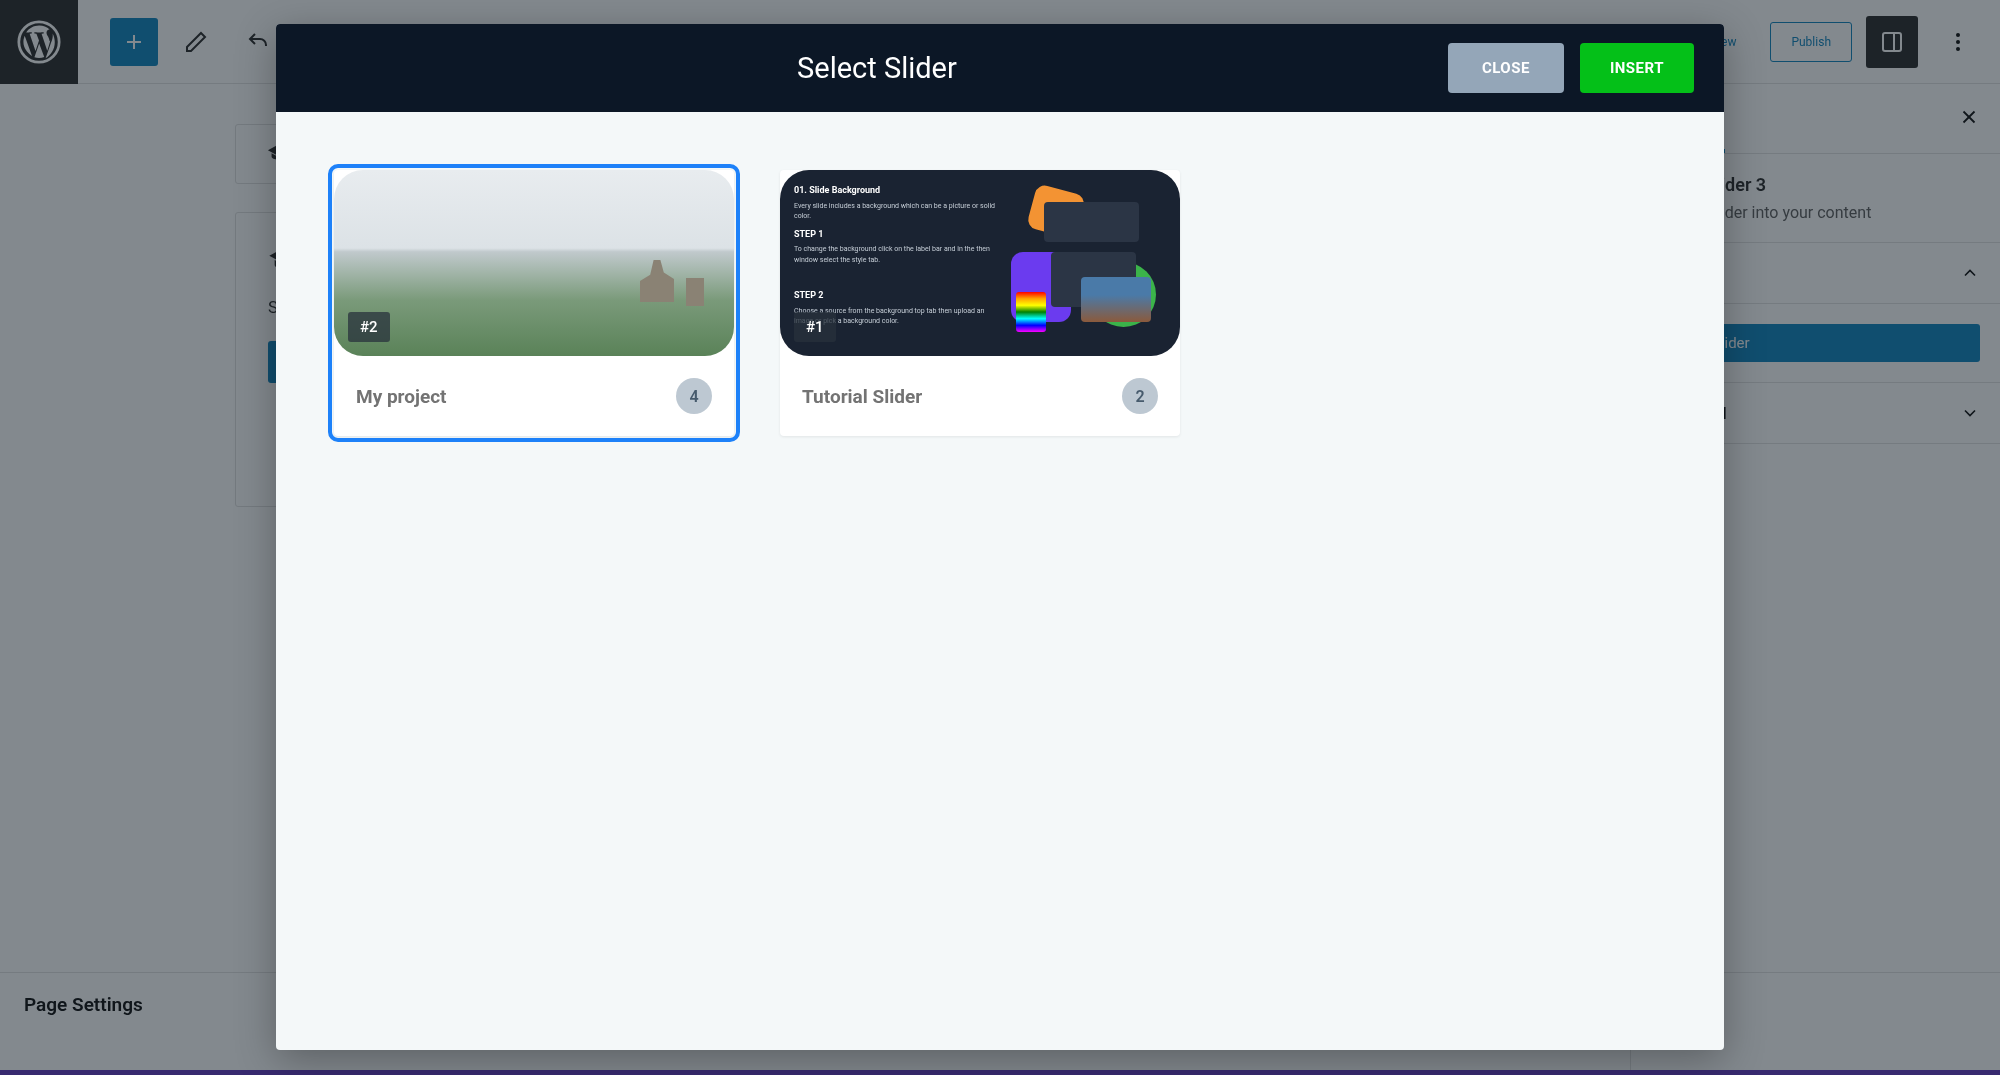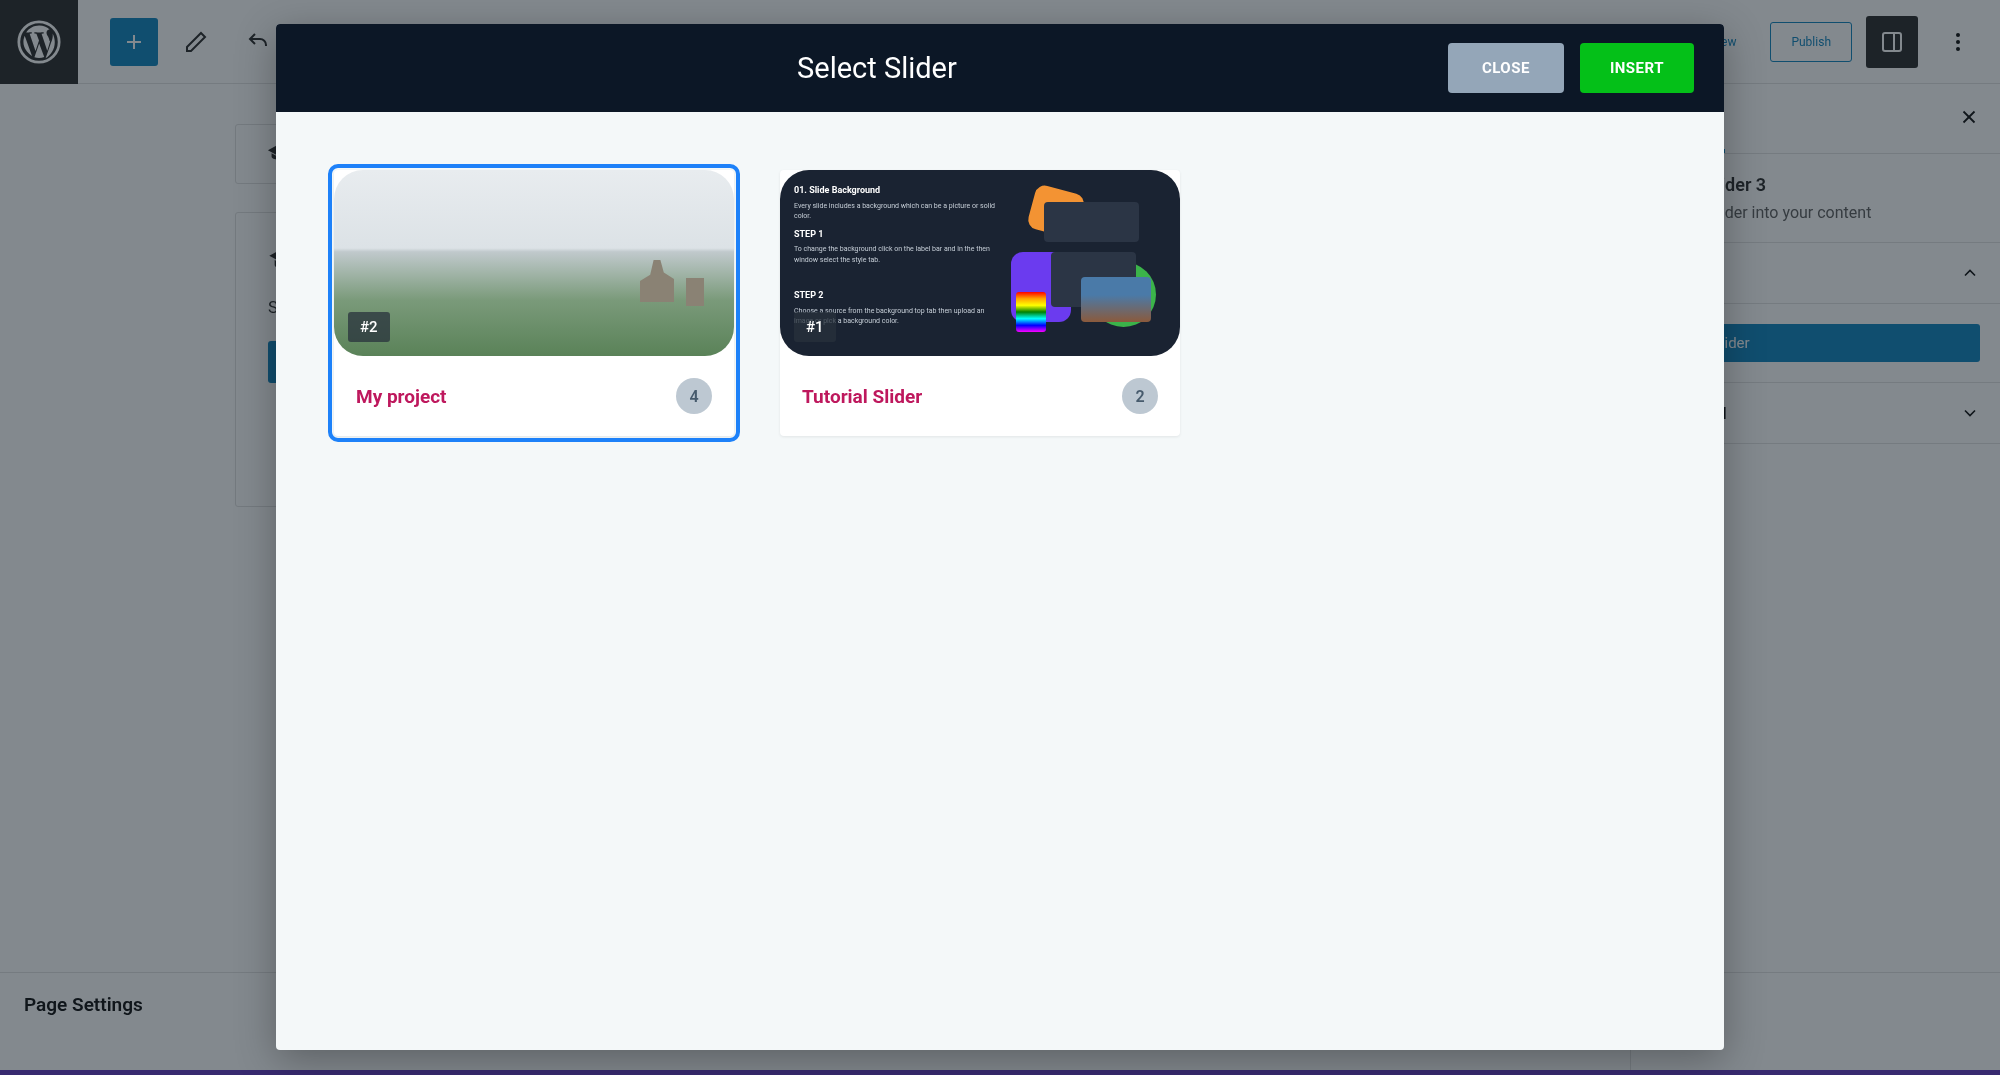--- a/index.html
+++ b/index.html
@@ -394,21 +394,21 @@
     .card-footer {
       height: 80px;
       display: flex;
       align-items: center;
       justify-content: space-between;
       padding: 0 22px;
     }
     .card-name {
       font-size: 19px;
       font-weight: 700;
-      color: #be185d;
+      color: #737373;
     }
     .card-count {
       width: 36px;
       height: 36px;
       border-radius: 50%;
       background: #bdc8d2;
       color: #475b6d;
       display: flex;
       align-items: center;
       justify-content: center;

